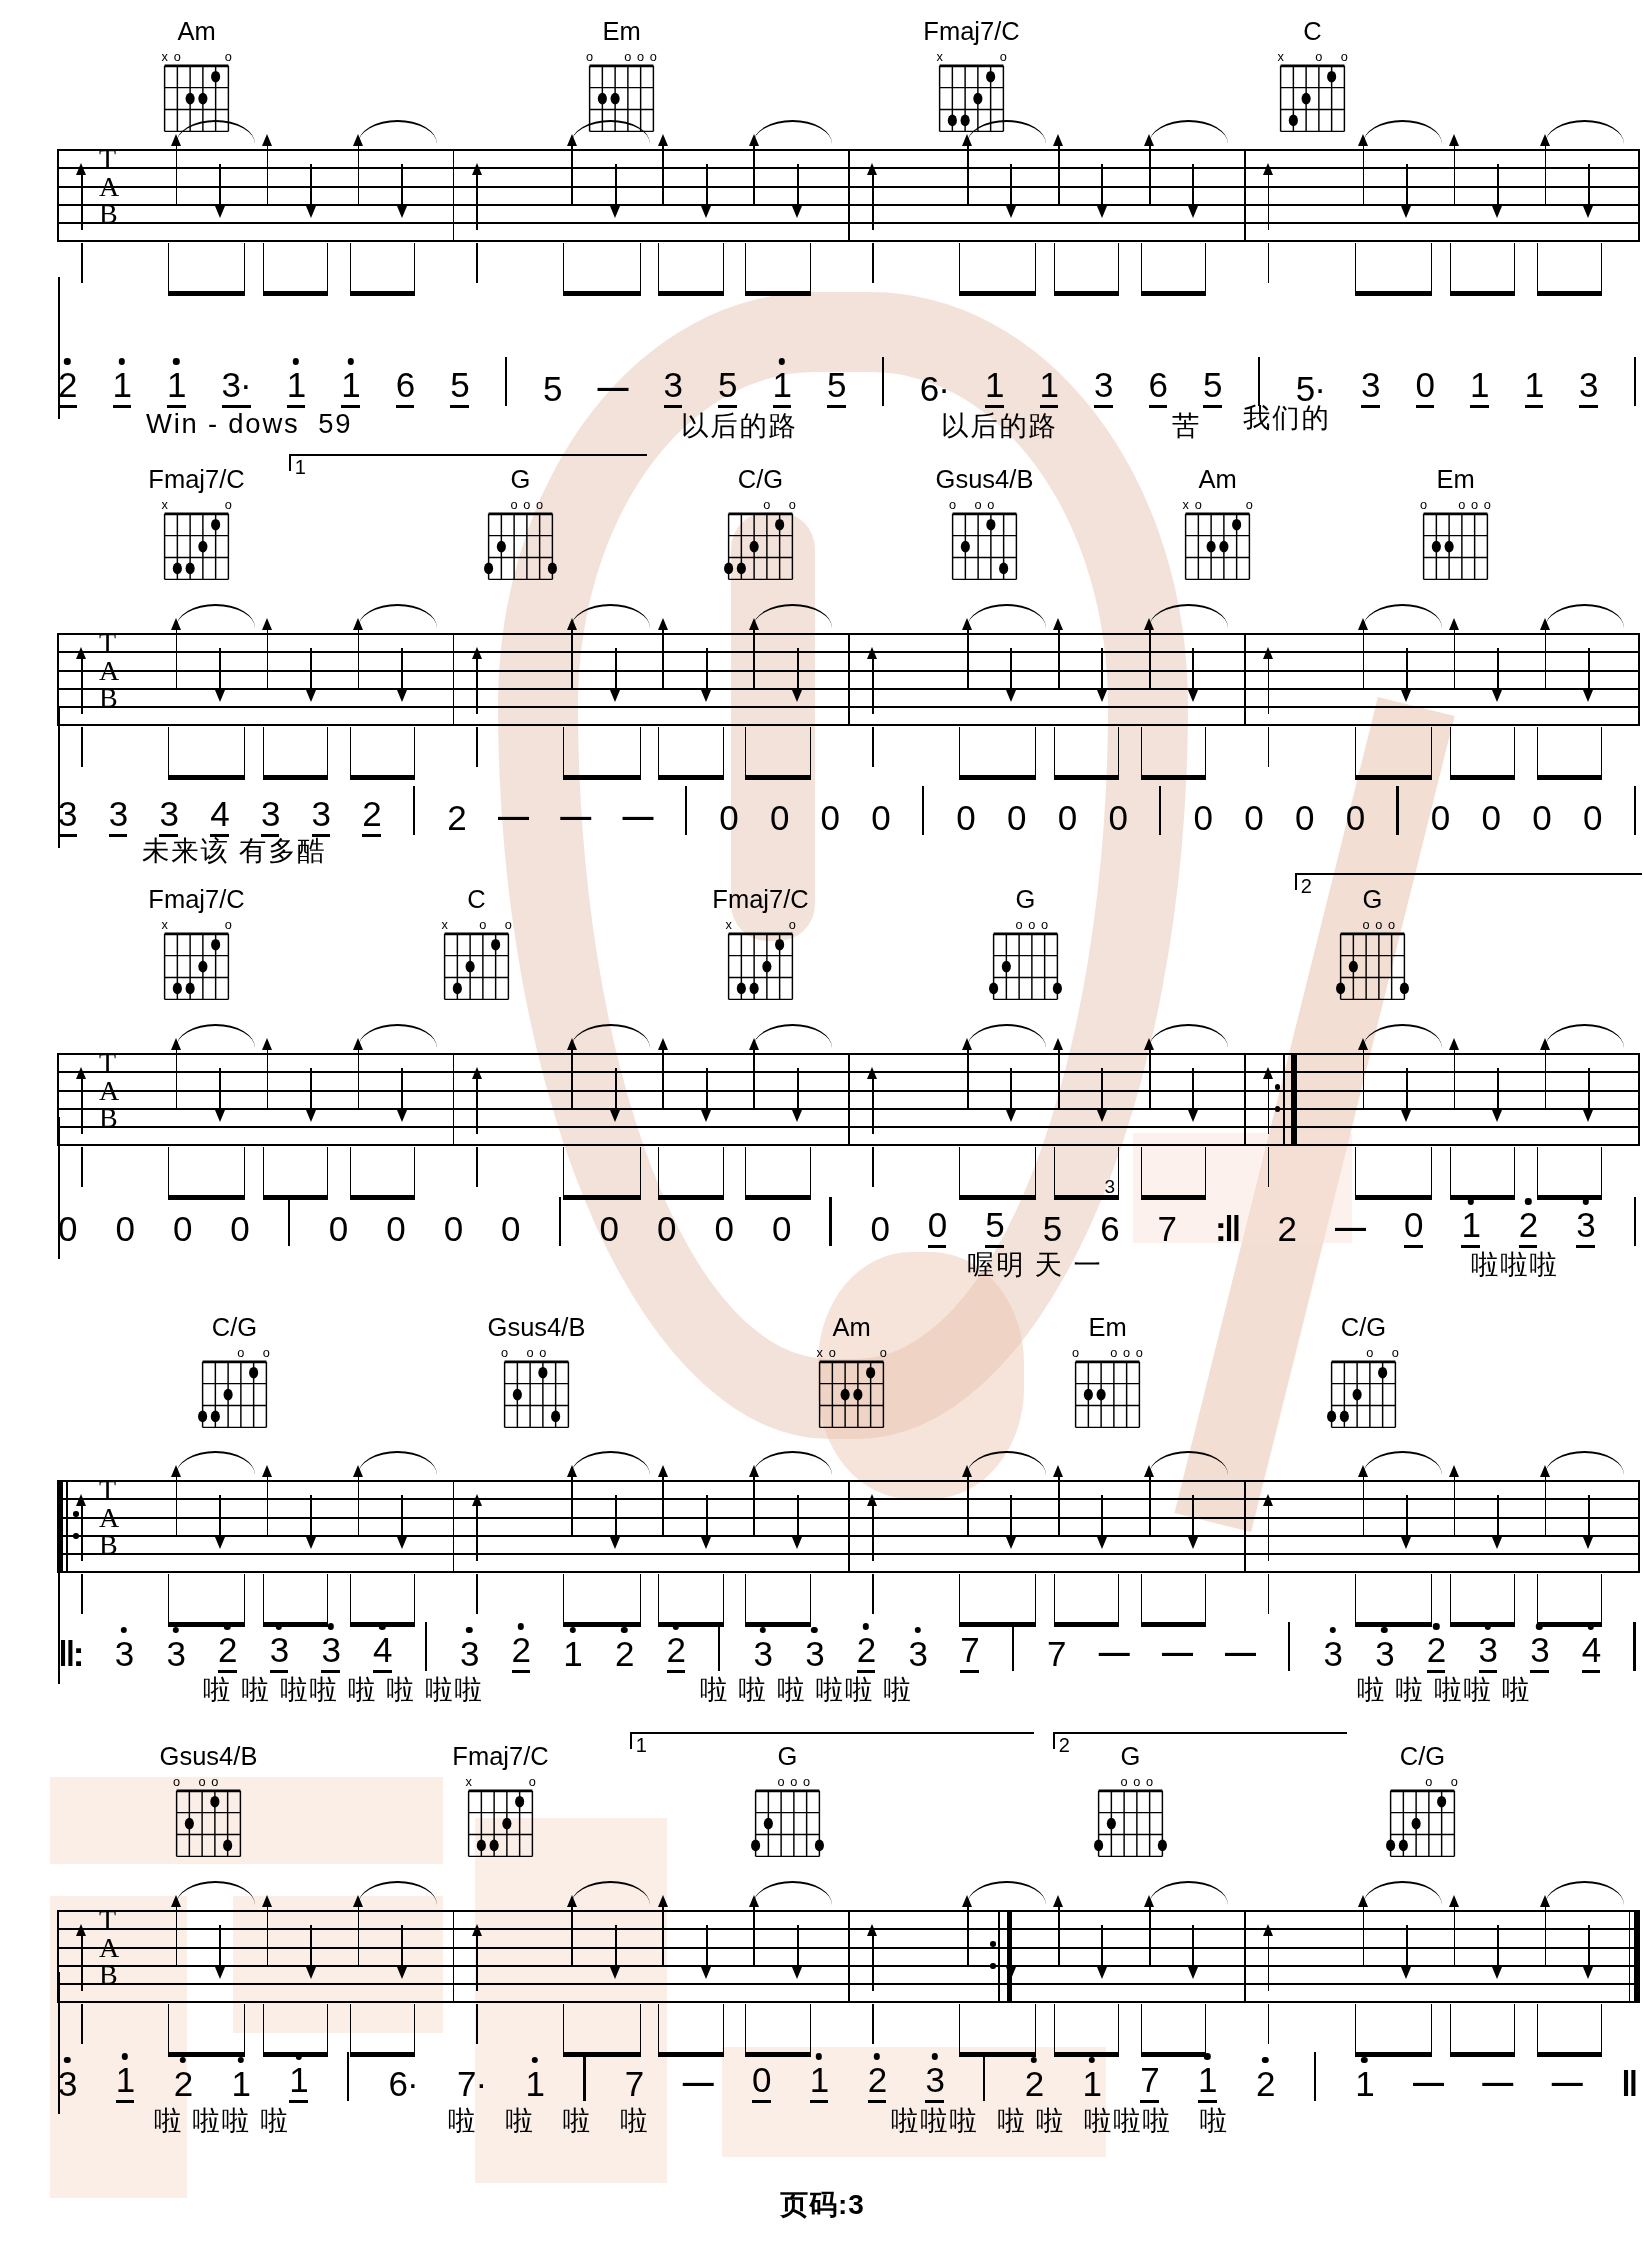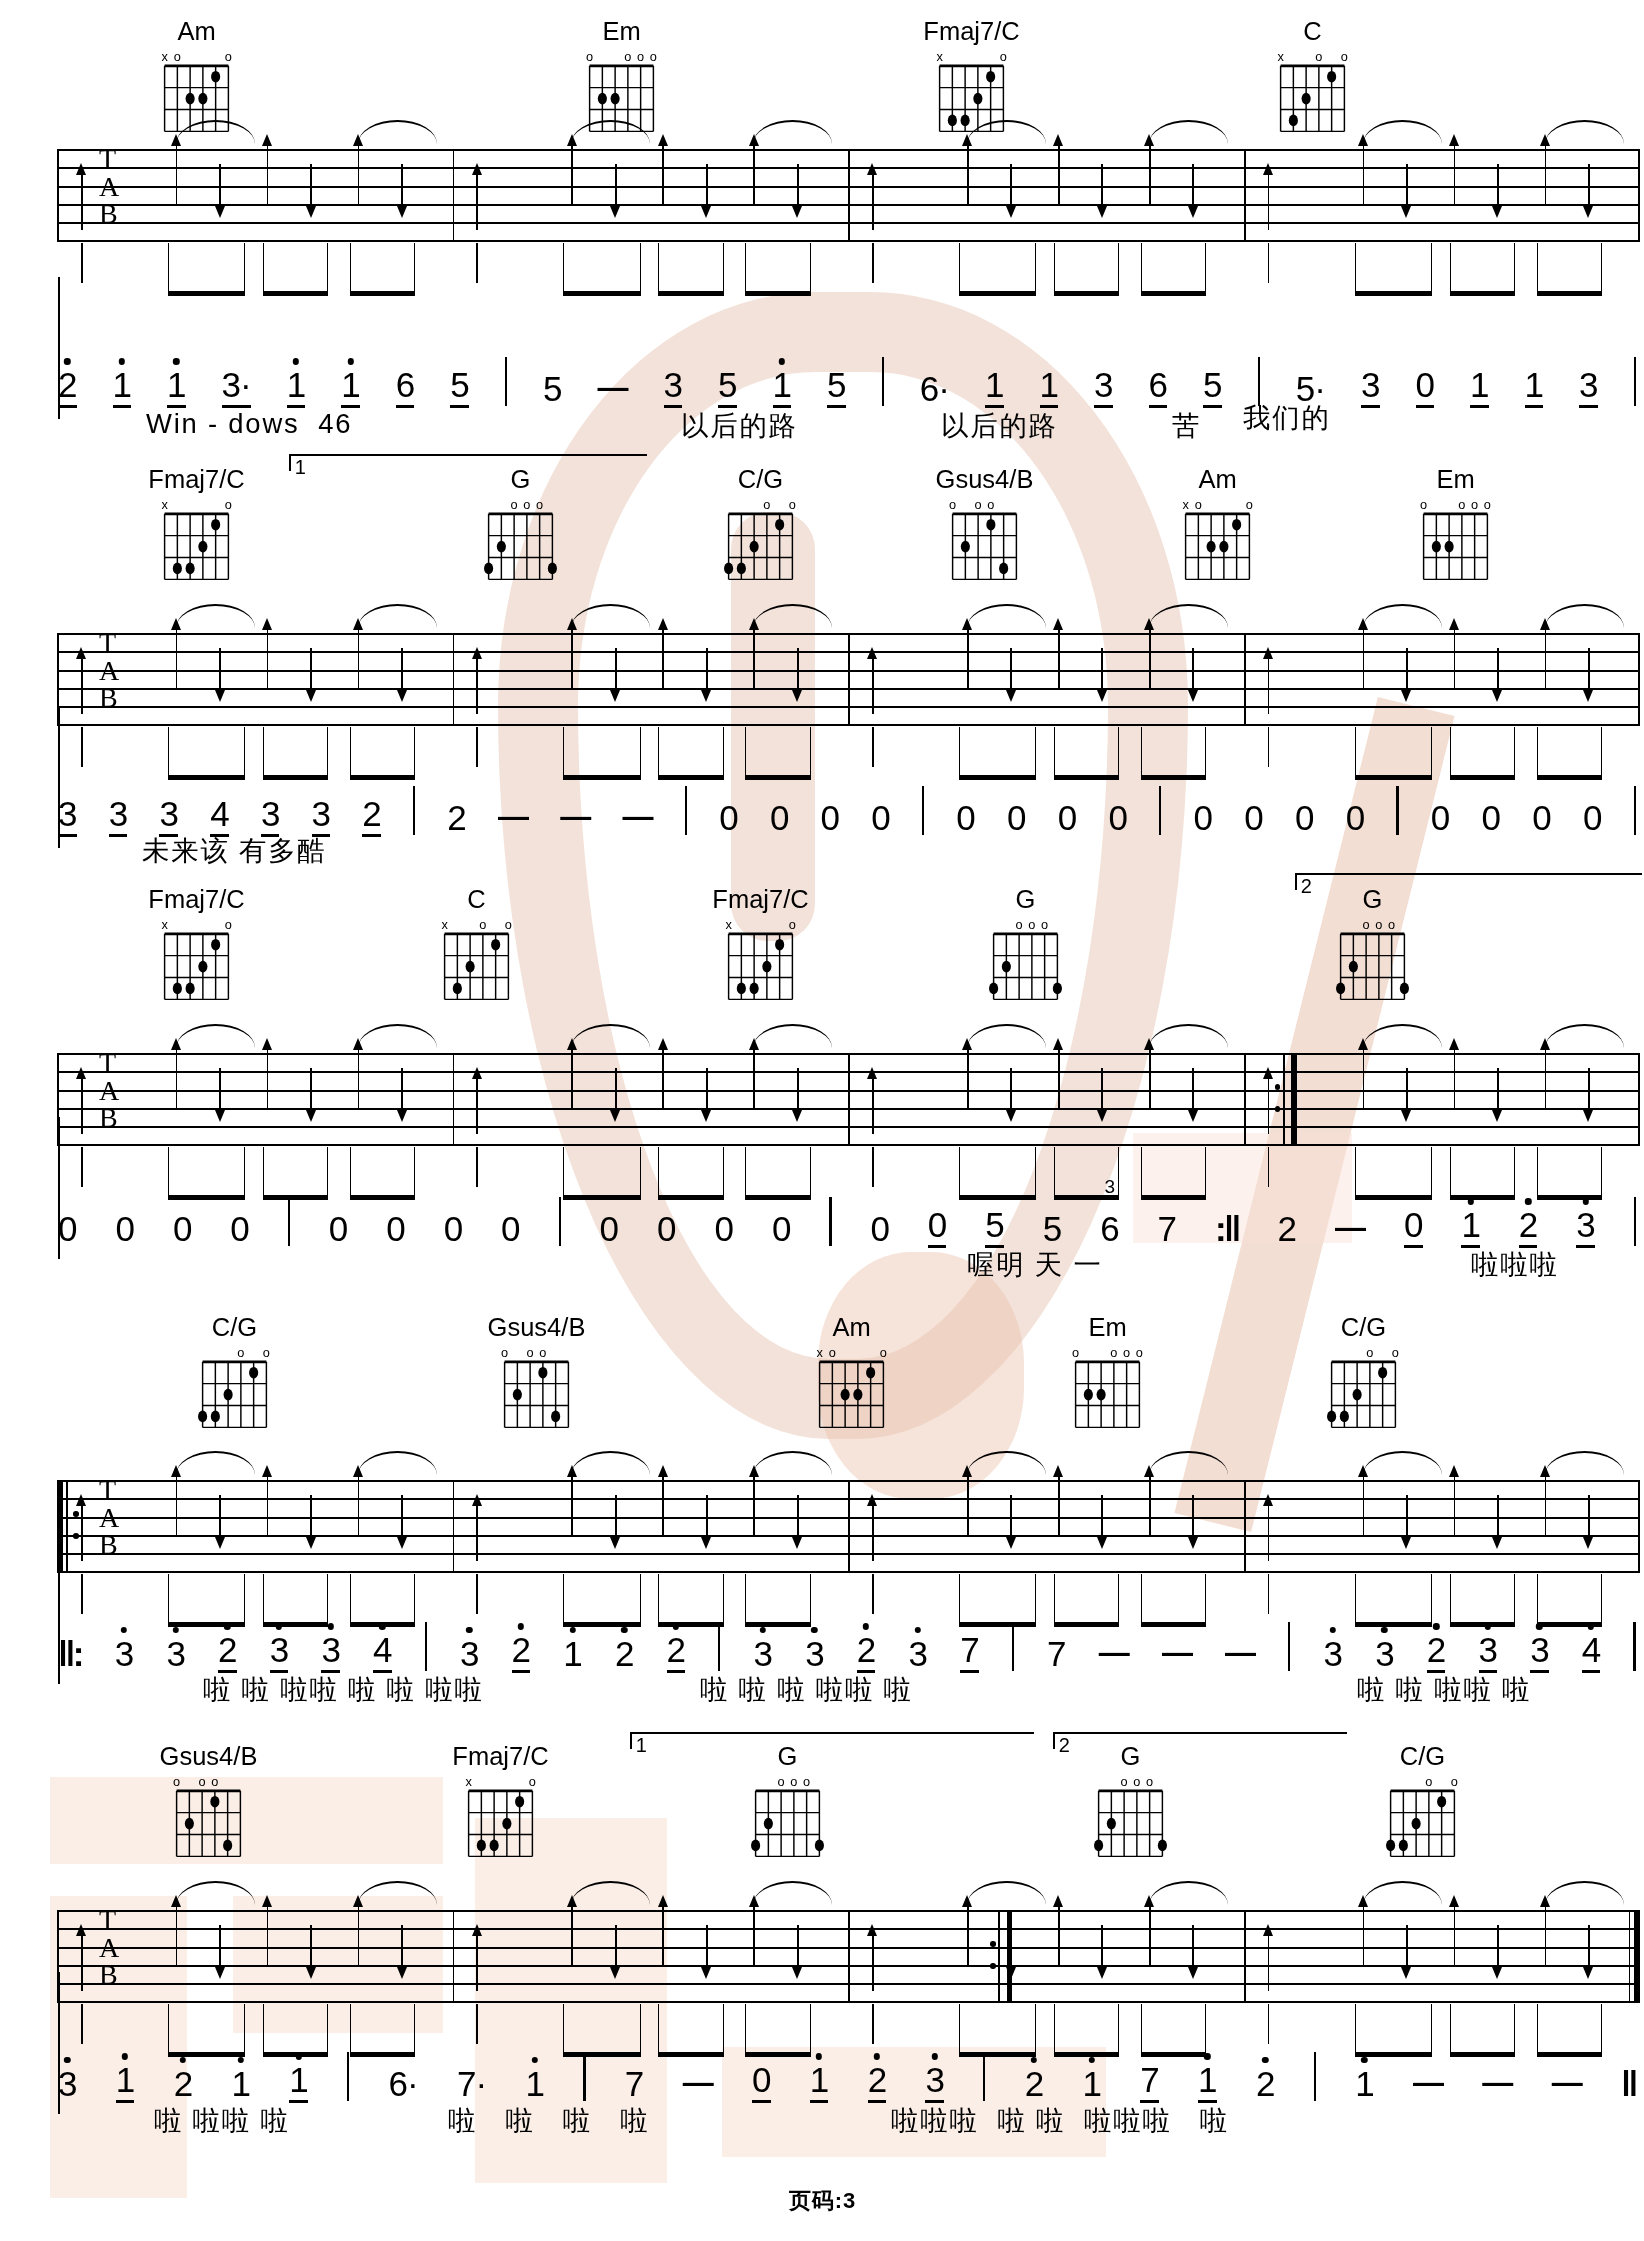--- a/index.html
+++ b/index.html
@@ -61,21 +61,21 @@
   .mstart{position:absolute;width:1.8px;background:#000;}
 
   
   .lyr{position:absolute;font-size:27.4px;letter-spacing:1.8px;white-space:pre;}
 
   
   .volta{position:absolute;height:14.6px;border-top:2.7px solid #000;border-left:2.7px solid #000;}
   .volta span{position:absolute;left:3.7px;top:0px;font-size:20px;}
 
   .footer{position:absolute;left:50%;transform:translateX(-50%);top:2186px;
-          font-size:22px;font-weight:bold;letter-spacing:0.9px;}
+          font-size:28px;font-weight:bold;letter-spacing:0.9px;}
 </style>
 </head>
 <body>
 
 <div class="page">
 
   <div class="layer" id="wm">
     <div class="wm wm-pick"></div>
     <div class="wm wm-bar"></div>
     <div class="wm wm-diag"></div>
@@ -268,21 +268,21 @@
           <div class="mbar"></div>
           <span class="nt">5·</span>
           <span class="nt u">3</span>
           <span class="nt u">0</span>
           <span class="nt u">1</span>
           <span class="nt u">1</span>
           <span class="nt u">3</span>
           <div class="mbar"></div>
         </div>
         <div class="mstart" style="left: 58px; top: 277px; height: 142px;"></div>
-        <div class="lyr" style="left: 146px; top: 408px;">Win - dows  46</div>
+        <div class="lyr" style="left: 146px; top: 408px;">Win - dows  59</div>
         <div class="lyr" style="left: 681px; top: 408px;">以后的路</div>
         <div class="lyr" style="left: 941px; top: 408px;">以后的路</div>
         <div class="lyr" style="left: 1172px; top: 408px;">苦</div>
         <div class="lyr" style="left: 1243px; top: 400px;">我们的</div>
       </div>
     <div>
         <div class="chord" style="left: 140px; top: 468px;">
           <svg width="113" height="128" viewBox="0 0 124 140">
             <text x="62" y="22" text-anchor="middle" font-size="28" font-family="Liberation Sans, sans-serif">Fmaj7/C</text>
             <text x="27" y="45" text-anchor="middle" font-size="14">x</text>

